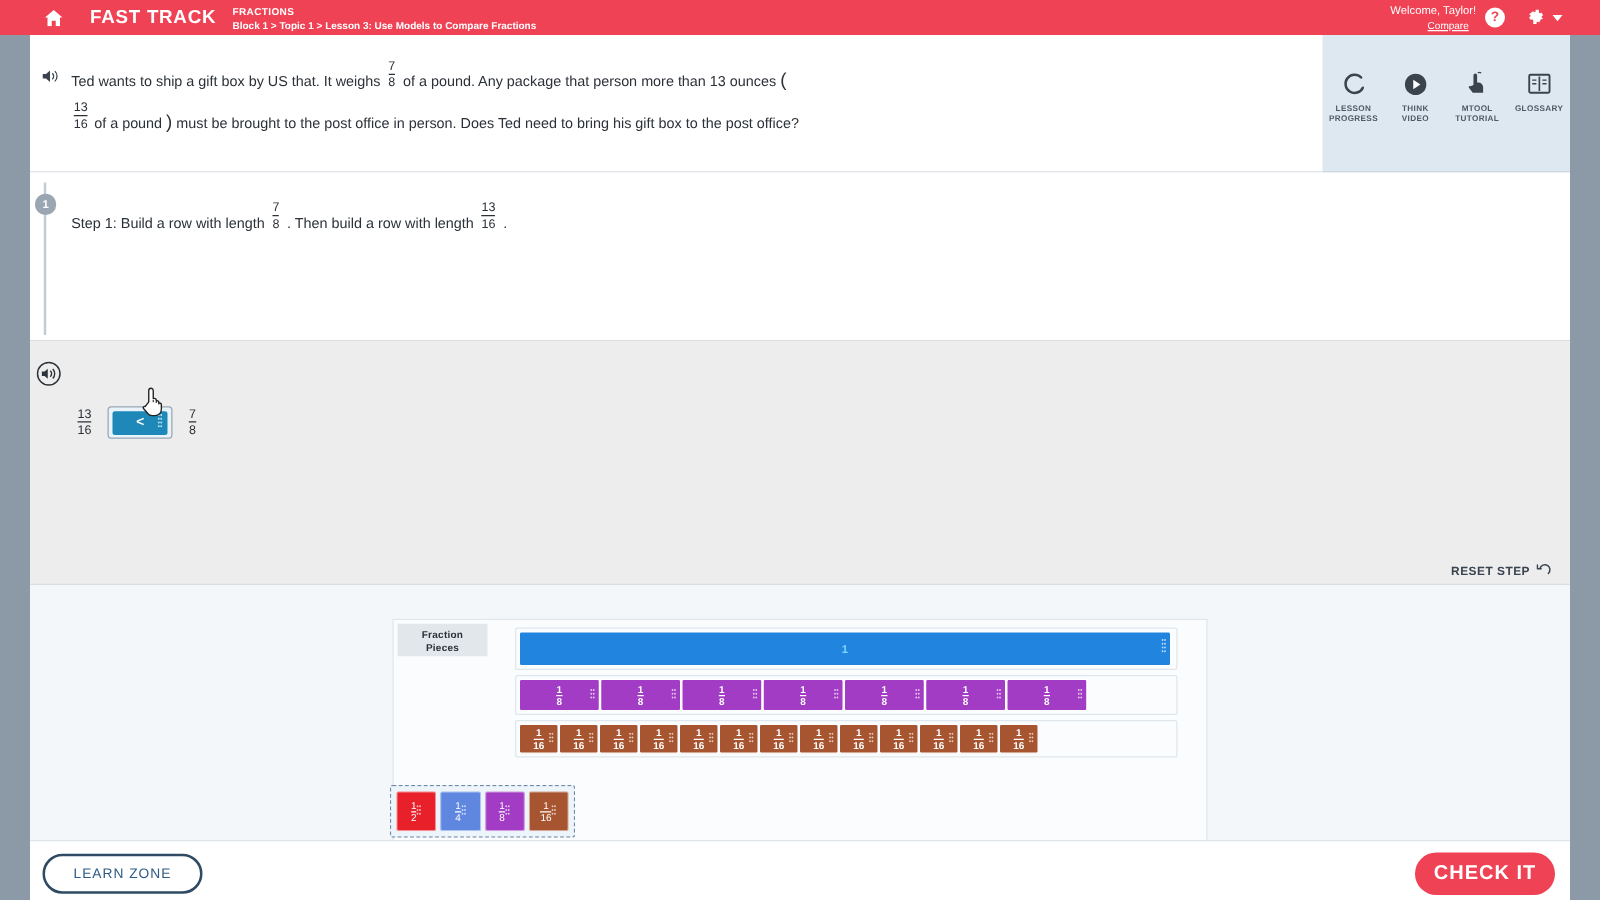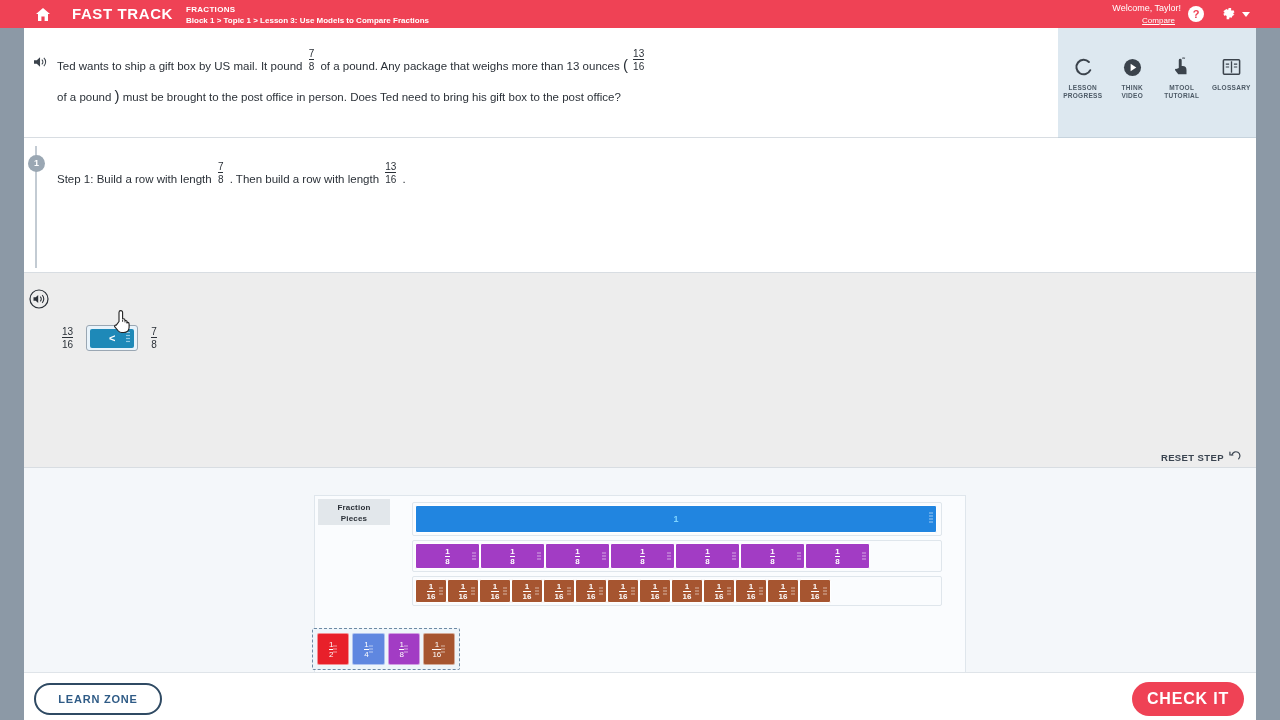--- a/index.html
+++ b/index.html
@@ -191,21 +191,21 @@
   }
 
   
   .footer {
     position:absolute; left:24px; top:672px; width:1232px; height:48px;
     background:#fff; border-top:1px solid #dfe4e9;
   }
   .learnzone {
     position:absolute; left:10px; top:10px; width:128px; height:32px;
     border:2px solid #2f4a63; border-radius:16px; background:#fff;
-    color:#2f5b86; font-size:11px; font-weight:bold; letter-spacing:0.8px;
+    color:#2f5b86; font-size:11px; font-weight:normal; letter-spacing:0.8px;
     display:flex; align-items:center; justify-content:center; cursor:pointer;
   }
   .checkit {
     position:absolute; right:12px; top:9px; width:112px; height:34px;
     border-radius:17px; background:#ef4255; color:#fff;
     font-size:16px; font-weight:bold; letter-spacing:0.8px;
     display:flex; align-items:center; justify-content:center; cursor:pointer;
   }
 </style>
 </head>
@@ -238,25 +238,25 @@
 
     <div class="prob">
       <div class="spk">
         <svg width="13" height="12" viewBox="0 0 14 12">
           <path d="M0 4h3l3.5-3v10L3 8H0z" fill="#3b434c"></path>
           <path d="M8.4 3.4a3.4 3.4 0 010 5.2" stroke="#3b434c" stroke-width="1.1" fill="none"></path>
           <path d="M10.6 1.6a6 6 0 010 8.8" stroke="#3b434c" stroke-width="1.1" fill="none"></path>
         </svg>
       </div>
       <div class="prob-text">
-        <span>Ted wants to ship a gift box by US mail. It pound</span>
+        <span>Ted wants to ship a gift box by US that. It weighs</span>
         <span class="frac" style="margin:0 3px;">
           <span class="n">7</span><span class="b">8</span>
         </span>
-        <span>of a pound. Any package that weighs</span>
+        <span>of a pound. Any package that person</span>
         <span>more than 13 ounces</span>
         <span style="font-size:15px;">(</span>
         <span class="frac" style="margin:0 2px;">
           <span class="n">13</span><span class="b">16</span>
         </span>
         <span>of a pound</span>
         <span style="font-size:15px;">)</span>
         <span>must be brought to the post office in person. Does</span>
         <span>Ted need to bring his gift box to the post office?</span>
       </div>

